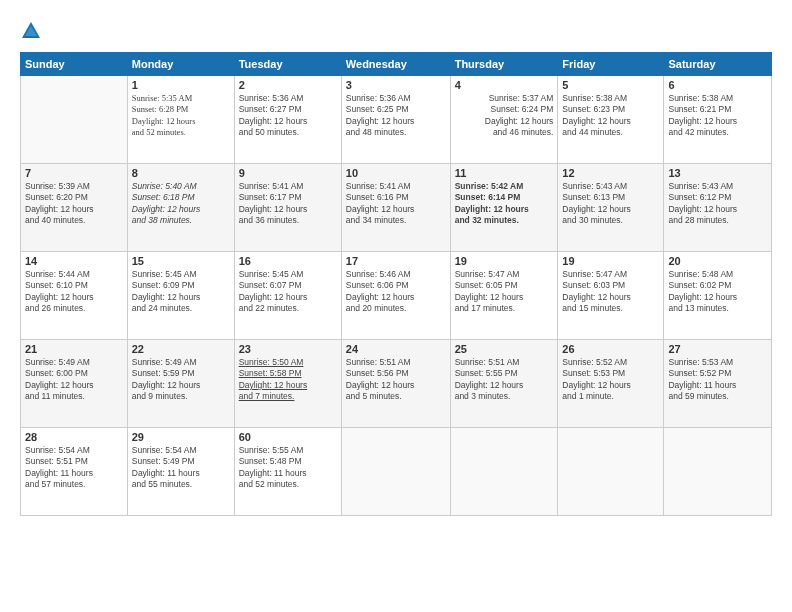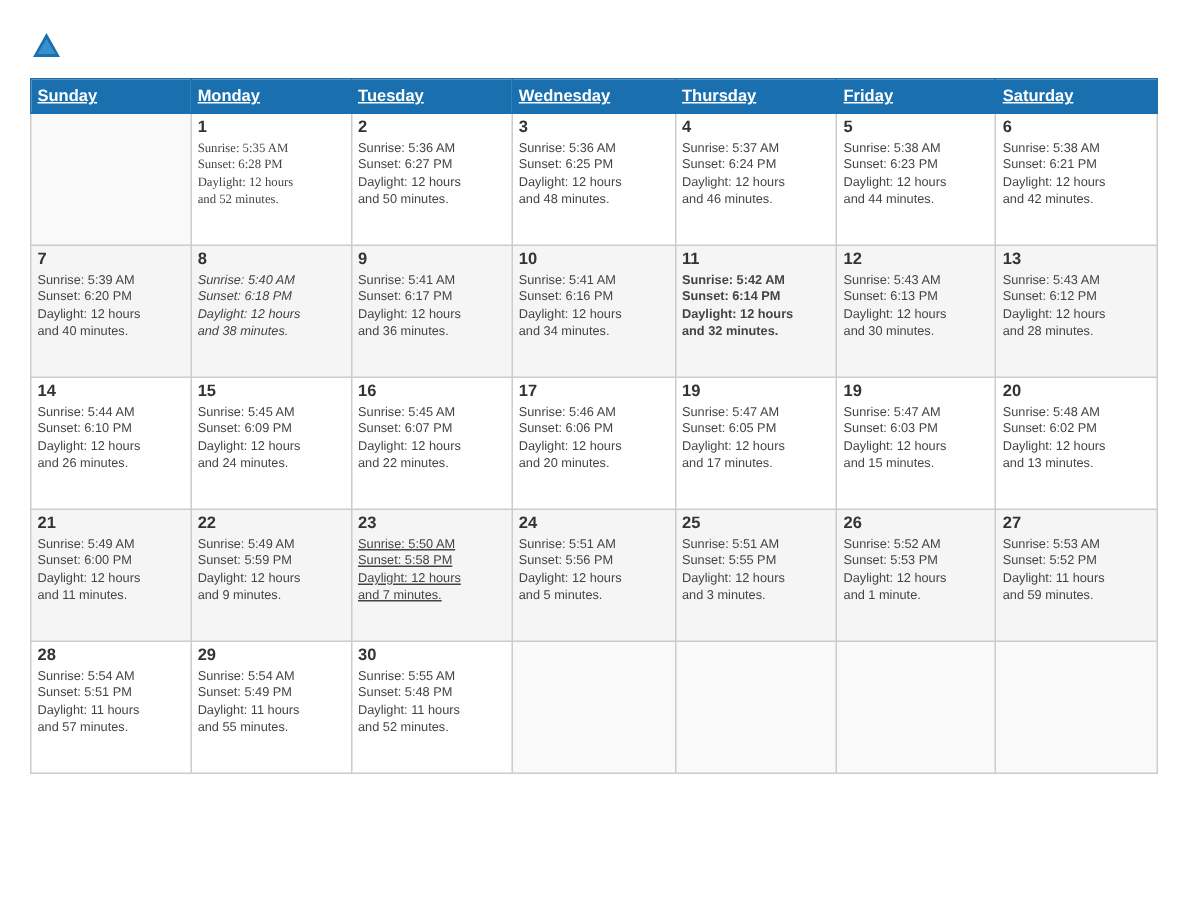--- a/index.html
+++ b/index.html
@@ -65,21 +65,20 @@
       font-size: 9.5px;
     }
     .calendar th {
       background-color: #1a6faf;
       color: white;
       padding: 5px 4px;
       text-align: left;
       font-size: 11px;
       font-weight: bold;
       border: 1px solid #1a6faf;
-      text-decoration: underline;
     }
     .calendar td {
       border: 1px solid #ccc;
       vertical-align: top;
       padding: 3px 4px;
       width: 113px;
       height: 88px;
       color: #333;
       background: #fff;
     }
@@ -153,21 +152,21 @@
           </td>
           <td>
             <div class="day-number">3</div>
             <div class="day-info" style="white-space: pre-line;">Sunrise: 5:36 AM
 Sunset: 6:25 PM
 Daylight: 12 hours
 and 48 minutes.</div>
           </td>
           <td>
             <div class="day-number">4</div>
-            <div class="day-info" style="white-space: pre-line;">Sunrise: 5:37 AM
+            <div class="day-info" style="white-space: pre-line; text-align: right;">Sunrise: 5:37 AM
 Sunset: 6:24 PM
 Daylight: 12 hours
 and 46 minutes.</div>
           </td>
           <td>
             <div class="day-number">5</div>
             <div class="day-info" style="white-space: pre-line;">Sunrise: 5:38 AM
 Sunset: 6:23 PM
 Daylight: 12 hours
 and 44 minutes.</div>
@@ -342,21 +341,21 @@
 and 57 minutes.</div>
           </td>
           <td>
             <div class="day-number">29</div>
             <div class="day-info" style="white-space: pre-line;">Sunrise: 5:54 AM
 Sunset: 5:49 PM
 Daylight: 11 hours
 and 55 minutes.</div>
           </td>
           <td>
-            <div class="day-number">30</div>
+            <div class="day-number">60</div>
             <div class="day-info" style="white-space: pre-line;">Sunrise: 5:55 AM
 Sunset: 5:48 PM
 Daylight: 11 hours
 and 52 minutes.</div>
           </td>
           <td class="empty"></td>
           <td class="empty"></td>
           <td class="empty"></td>
           <td class="empty"></td>
         </tr>

